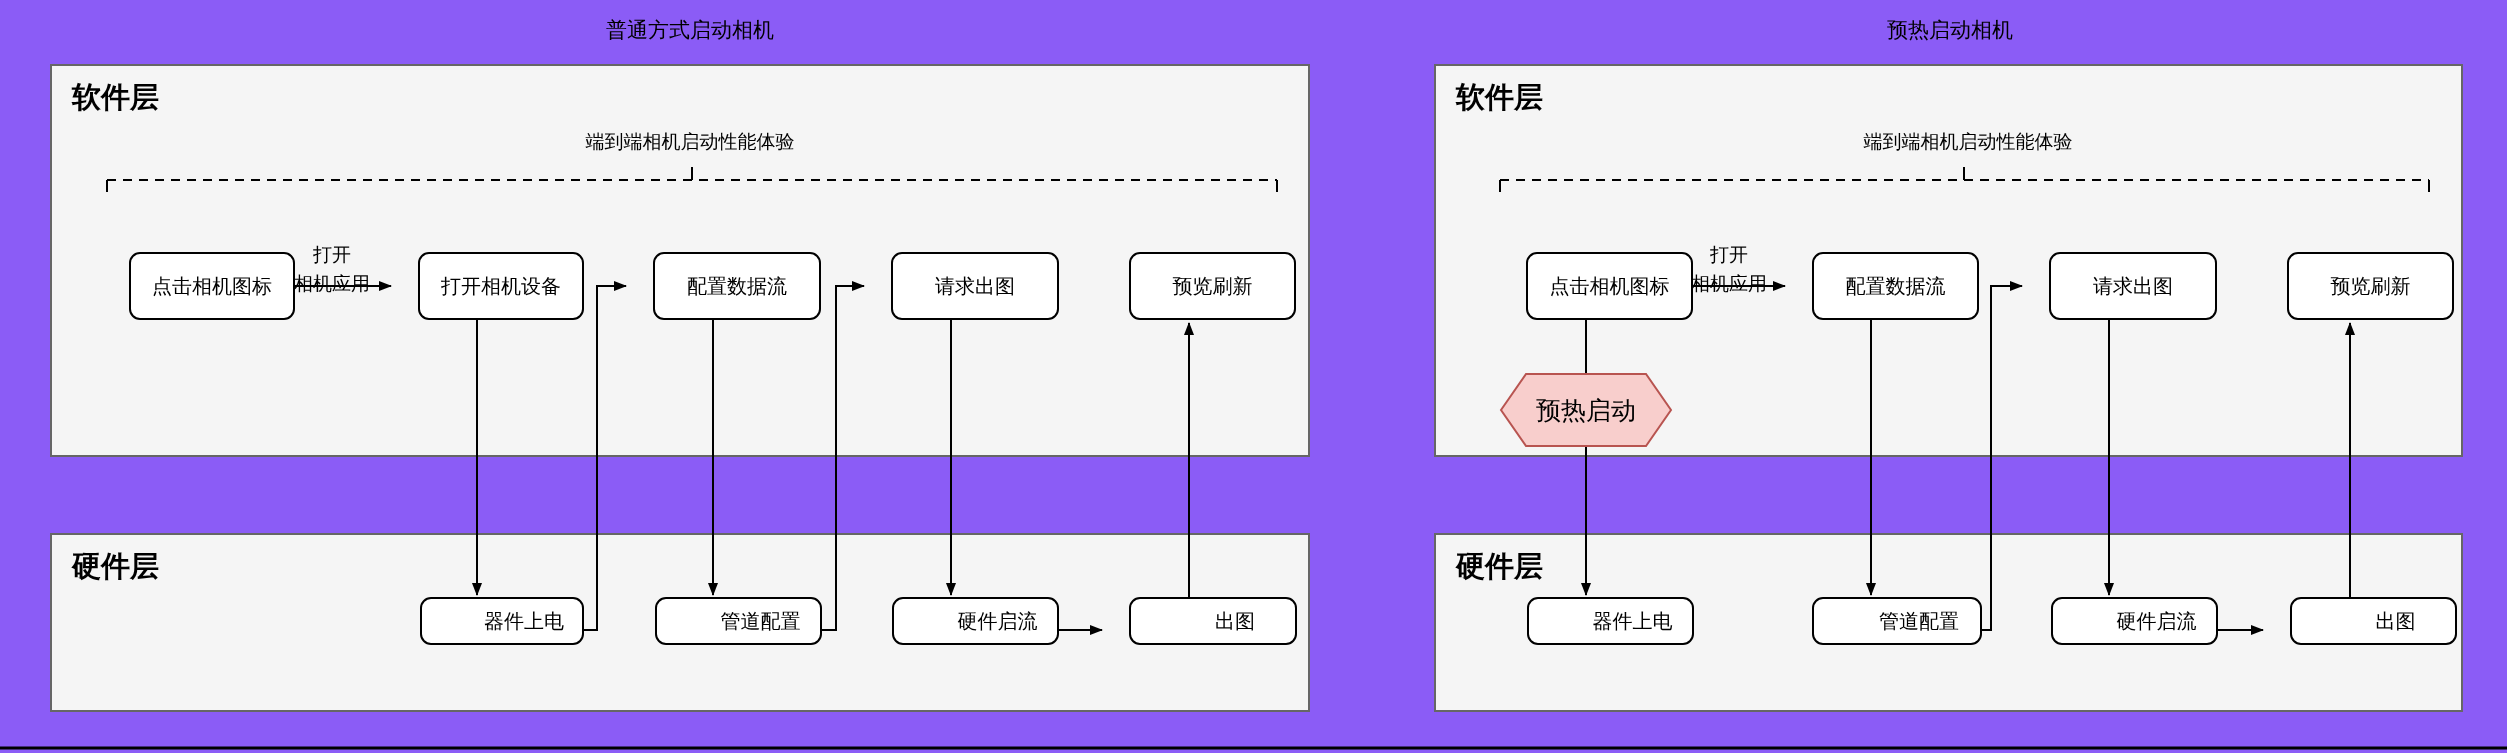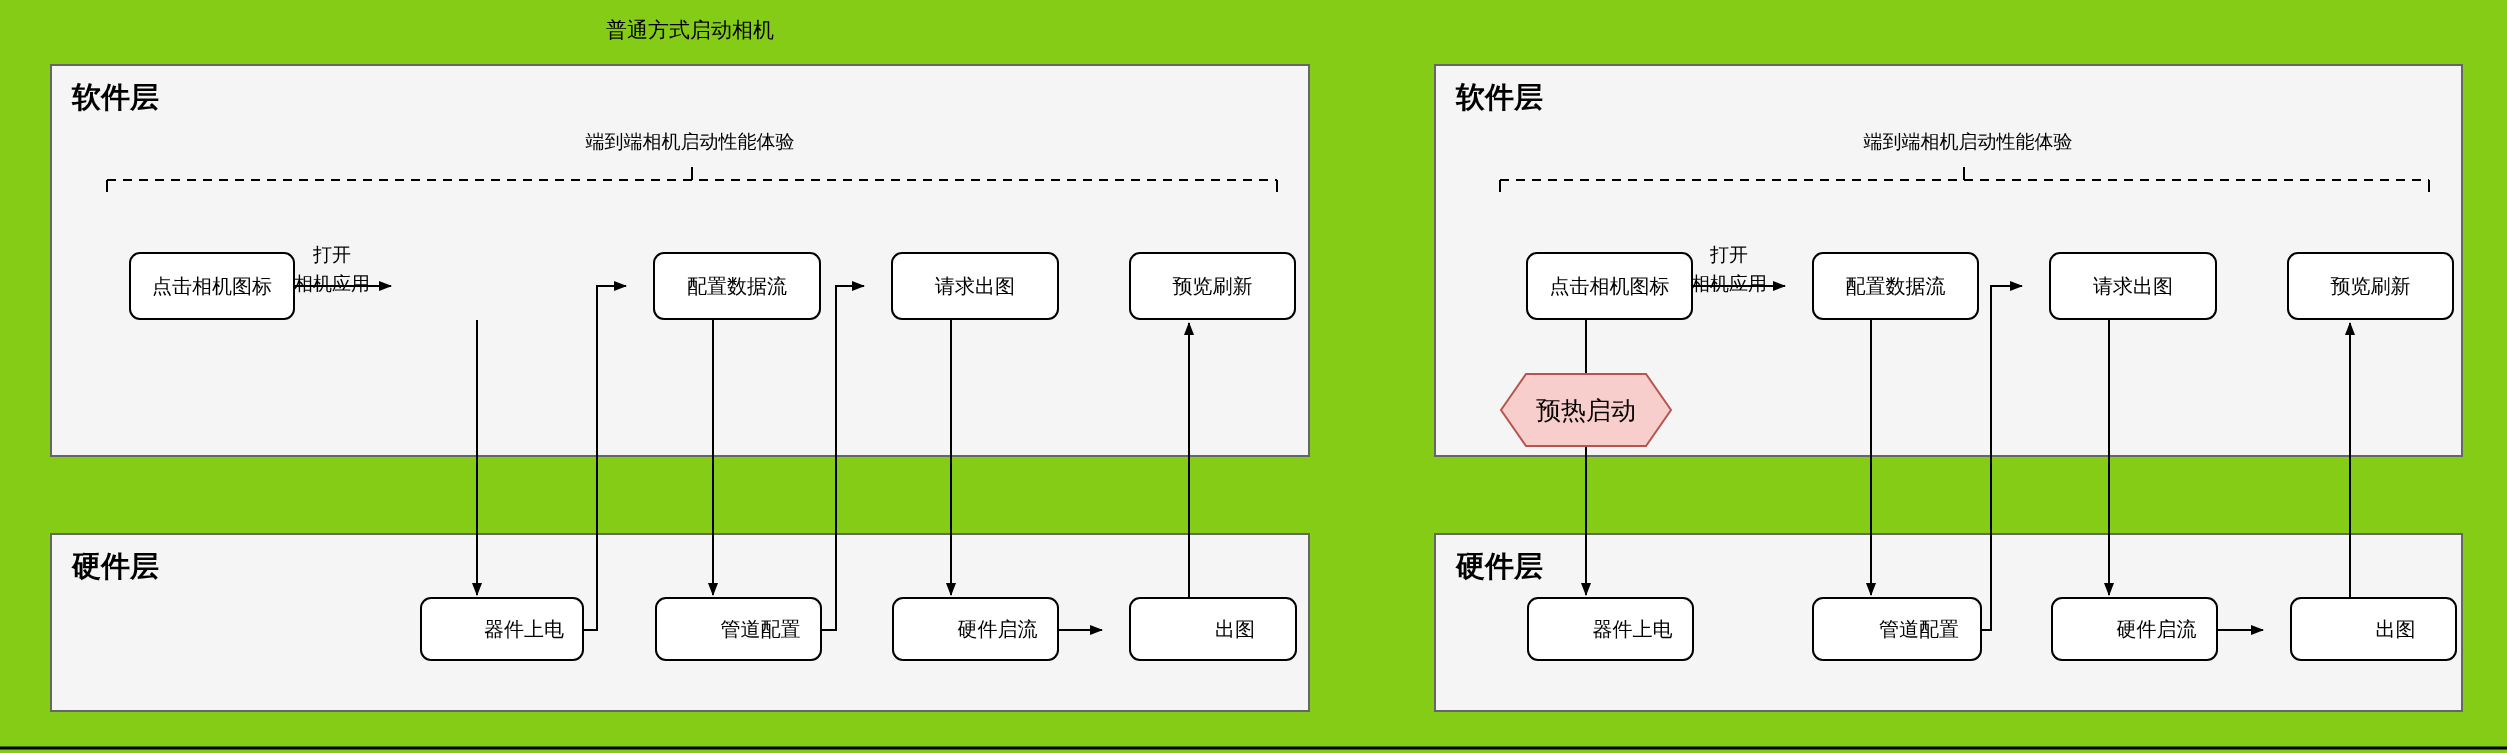--- a/index.html
+++ b/index.html
@@ -1,26 +1,26 @@
 <!DOCTYPE html>
 <html><head>
 <meta charset="utf-8">
 <style>
   * { box-sizing: border-box; margin: 0; padding: 0; }
   html, body { width: 2507px; height: 753px; background: #ffffff; font-family: "Liberation Sans", "DejaVu Sans", sans-serif; }
-  #canvas { position: relative; width: 2507px; height: 753px; background: #84cc16; overflow: hidden; }
+  #canvas { position: relative; width: 2507px; height: 753px; background: #8b5cf6; overflow: hidden; }
   #connector-layer { position: absolute; left: 0; top: 0; width: 2507px; height: 753px; z-index: 1; pointer-events: none; }
   .diagram-title { position: absolute; top: 16px; width: 600px; text-align: center; font-size: 21px; color: #000; z-index: 2; }
   .layer { position: absolute; background: #f5f5f5; border: 2px solid #666666; z-index: 0; }
   .layer-label { position: absolute; font-size: 29px; font-weight: bold; color: #000; z-index: 2; }
   .bracket-label { position: absolute; top: 129px; width: 440px; text-align: center; font-size: 19px; color: #000; z-index: 2; }
   .edge-label { position: absolute; top: 221px; width: 140px; text-align: center; font-size: 19px; line-height: 29px; color: #000; z-index: 2; margin-top: 19px; }
   .node { position: absolute; top: 252px; height: 68px; background: #ffffff; border: 2px solid #000000; border-radius: 11px;
           display: flex; align-items: center; justify-content: center; font-size: 20px; color: #000; z-index: 2; margin-left: 24px; }
-  .hw-node { top: 597px; height: 64px; padding-left: 44px; }
+  .hw-node { top: 597px; height: 48px; padding-left: 44px; }
   .hex-label { position: absolute; left: 1501px; top: 374px; width: 170px; height: 72px; display: flex; align-items: center; justify-content: center;
                font-size: 25px; color: #000; z-index: 2; }
 </style>
 </head>
 <body>
 
 <div id="canvas">
 
   <div class="layer" style="left:50px; top:64px; width:1260px; height:393px;"></div>
   <div class="layer" style="left:50px; top:533px; width:1260px; height:179px;"></div>
@@ -78,29 +78,31 @@
   <div class="layer-label" style="left:72px; top:78px;">软件层</div>
   <div class="layer-label" style="left:72px; top:547px;">硬件层</div>
   <div class="bracket-label" style="left:470px;">端到端相机启动性能体验</div>
 
   <div class="edge-label" style="left:262px;">
     <span style="display:block;">打开</span>
     <span style="display:block;">相机应用</span>
   </div>
 
   <div class="node" style="left:105px; width:166px;">点击相机图标</div>
+  <div class="node" style="left:394px; width:166px;">打开相机设备</div>
   <div class="node" style="left:629px; width:168px;">配置数据流</div>
   <div class="node" style="left:867px; width:168px;">请求出图</div>
   <div class="node" style="left:1105px; width:167px;">预览刷新</div>
 
   <div class="node hw-node" style="left:396px; width:164px;">器件上电</div>
   <div class="node hw-node" style="left:631px; width:167px;">管道配置</div>
   <div class="node hw-node" style="left:868px; width:167px;">硬件启流</div>
   <div class="node hw-node" style="left:1105px; width:168px;">出图</div>
 
+  <div class="diagram-title" style="left:1650px;">预热启动相机</div>
   <div class="layer-label" style="left:1456px; top:78px;">软件层</div>
   <div class="layer-label" style="left:1456px; top:547px;">硬件层</div>
   <div class="bracket-label" style="left:1748px;">端到端相机启动性能体验</div>
 
   <div class="edge-label" style="left:1659px;">
     <span style="display:block;">打开</span>
     <span style="display:block;">相机应用</span>
   </div>
 
   <div class="hex-label">预热启动</div>

